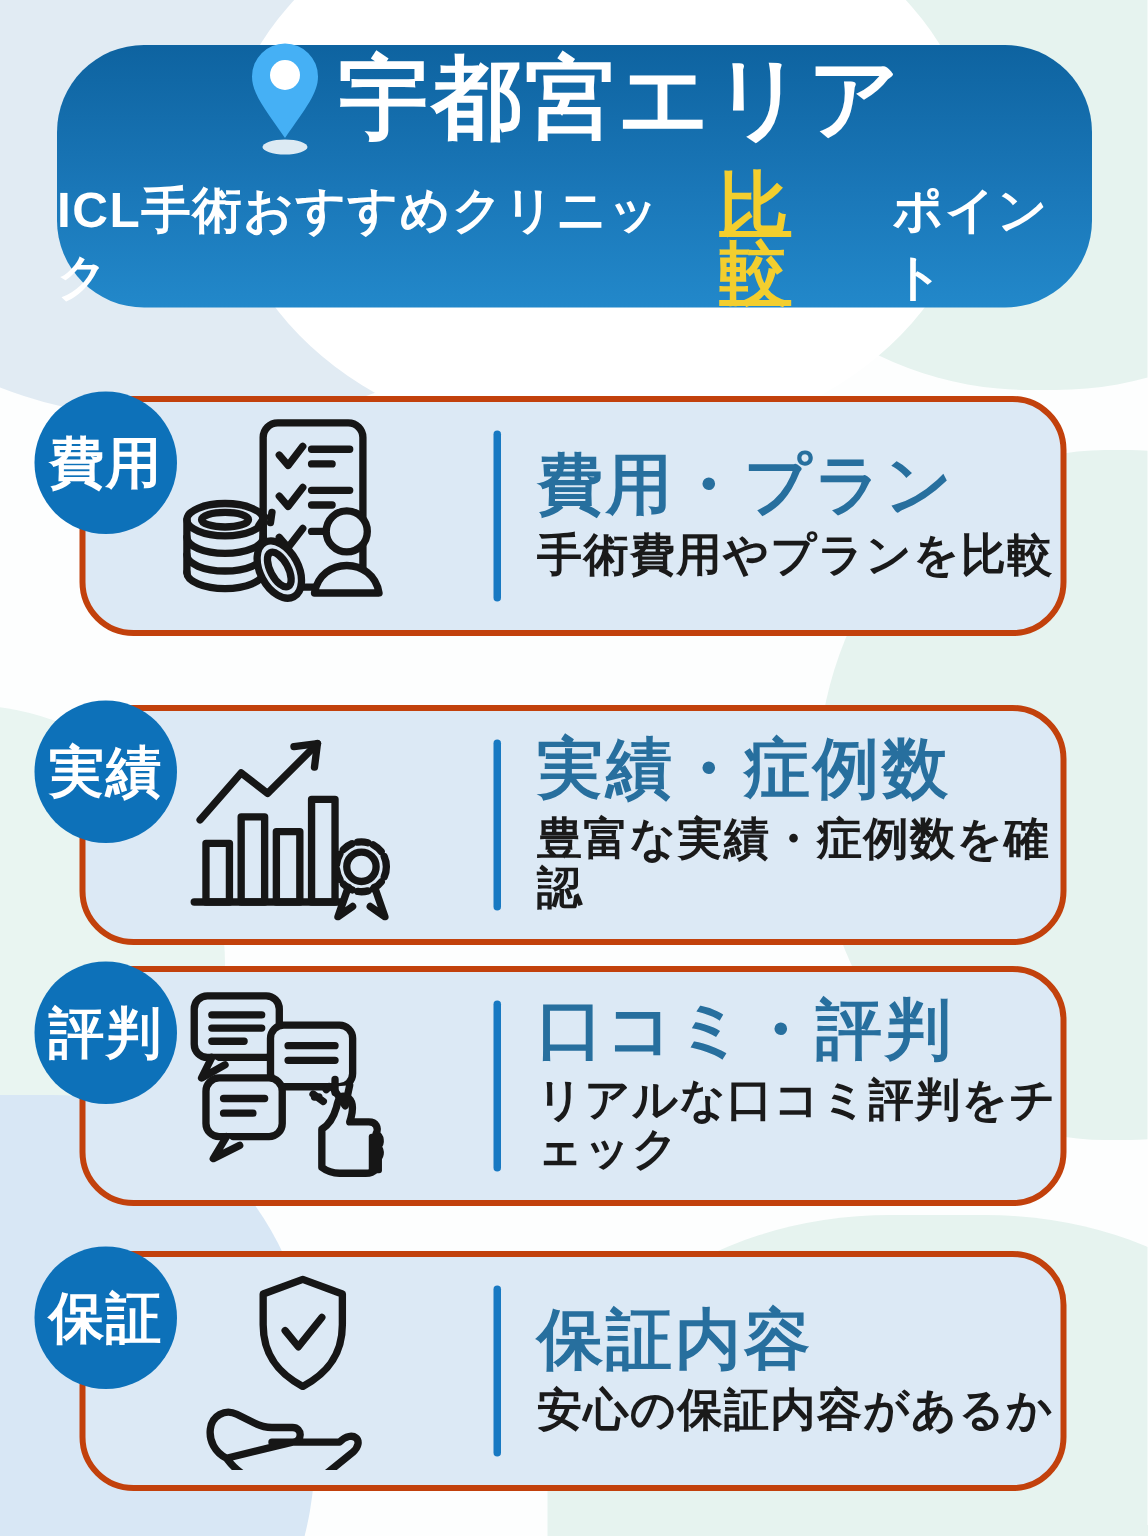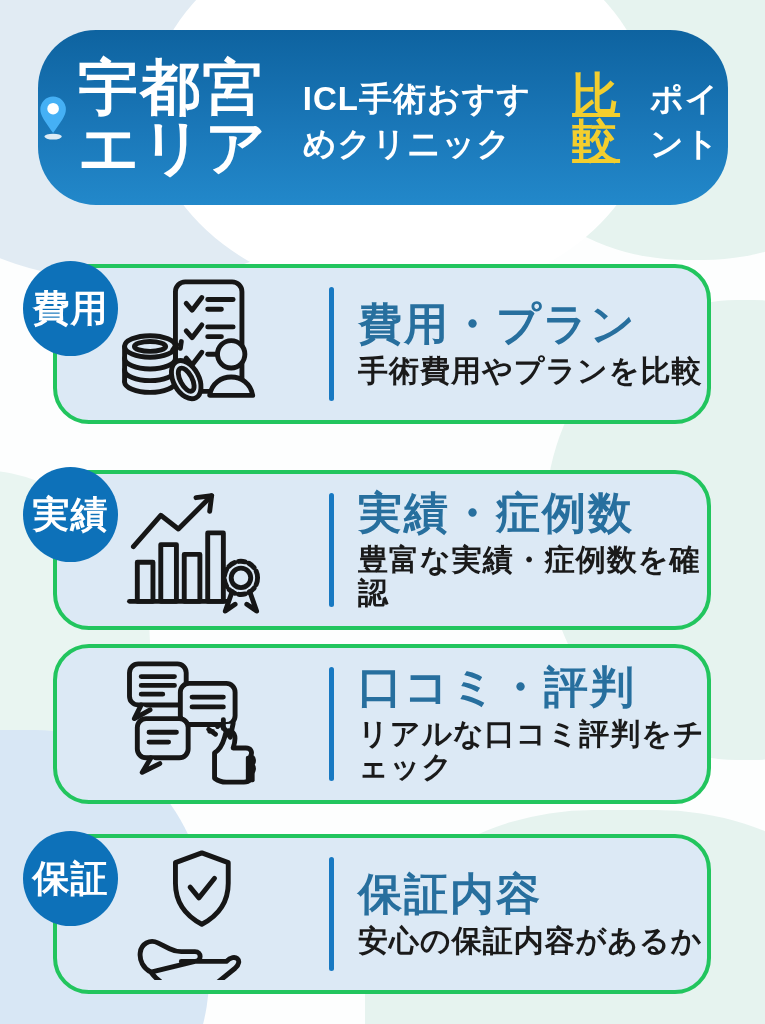--- a/index.html
+++ b/index.html
@@ -21,38 +21,38 @@
   .b4{left:-210px;top:470px;width:360px;height:360px;background:#e9f5f1;border-radius:48%;}
   .b5{left:-170px;top:730px;width:380px;height:440px;background:#d8e7f5;border-radius:46%;}
   .b6{right:-120px;top:810px;width:520px;height:400px;background:#e6f3ef;border-radius:44%;}
   .b7{left:150px;top:-80px;width:500px;height:380px;background:#ffffff;border-radius:50%;}
 
   
   .header{
     position:absolute;z-index:2;left:38px;top:30px;width:690px;height:175px;
     border-radius:58px;
     background:linear-gradient(180deg,#0e63a0 0%,#1a77b8 55%,#2288ca 100%);
-    display:flex;flex-direction:row;align-items:center;justify-content:center;
+    display:flex;flex-direction:column;align-items:center;justify-content:center;
     gap:6px;
   }
   .header-title-row{display:flex;align-items:center;gap:10px;}
   .pin{width:52px;height:76px;display:block;}
   .header-title{
     color:#ffffff;font-size:60px;font-weight:900;letter-spacing:2px;line-height:1;
   }
   .header-subtitle{display:flex;align-items:baseline;gap:24px;margin-top:2px;}
   .sub-part{color:#ffffff;font-size:33px;font-weight:800;letter-spacing:1px;}
   .sub-highlight{color:#f3ce2e;font-size:46px;font-weight:800;letter-spacing:2px;line-height:1;text-decoration:underline;}
 
   
   .row{position:absolute;left:0;right:0;height:160px;z-index:2;margin-top:12px;}
   .row.r1{top:252px;} .row.r2{top:458px;border-radius:17px;} .row.r3{top:632px;} .row.r4{top:822px;}
   .card{
     position:absolute;left:53px;top:0;width:650px;height:152px;
-    background:#dce9f5;border:4px solid #22c55e;border-radius:36px;
+    background:#dce9f5;border:4px solid #c2410c;border-radius:36px;
     display:flex;align-items:center;
   }
   .badge{
     position:absolute;left:23px;top:-3px;width:95px;height:95px;border-radius:50%;
     background:#0d71b9;color:#ffffff;z-index:3;
     display:flex;align-items:center;justify-content:center;
     font-size:37px;font-weight:800;letter-spacing:1px;
   }
   .icon-box{
     margin-left:44px;width:188px;height:140px;
@@ -158,20 +158,21 @@
       </div>
       <div class="vdivider"></div>
       <div class="text-col">
         <div class="card-title">実績・症例数</div>
         <div class="card-desc">豊富な実績・症例数を確認</div>
       </div>
     </div>
   </div>
 
   <div class="row r3">
+    <div class="badge">評判</div>
     <div class="card">
       <div class="icon-box">
         <svg viewBox="0 0 150 135">
           <g>
             <rect class="ink-fill" x="8" y="6" width="58" height="42" rx="9"></rect>
             <path class="ink-fill" d="M20,48 l-7,14 16,-9"></path>
             <path class="ink" d="M20,19 h34 M20,28 h34 M20,37 h22"></path>
             <rect class="ink-fill" x="60" y="26" width="56" height="42" rx="9"></rect>
             <path class="ink-fill" d="M102,68 l9,13 3,-14"></path>
             <path class="ink" d="M72,40 h32 M72,50 h32"></path>

